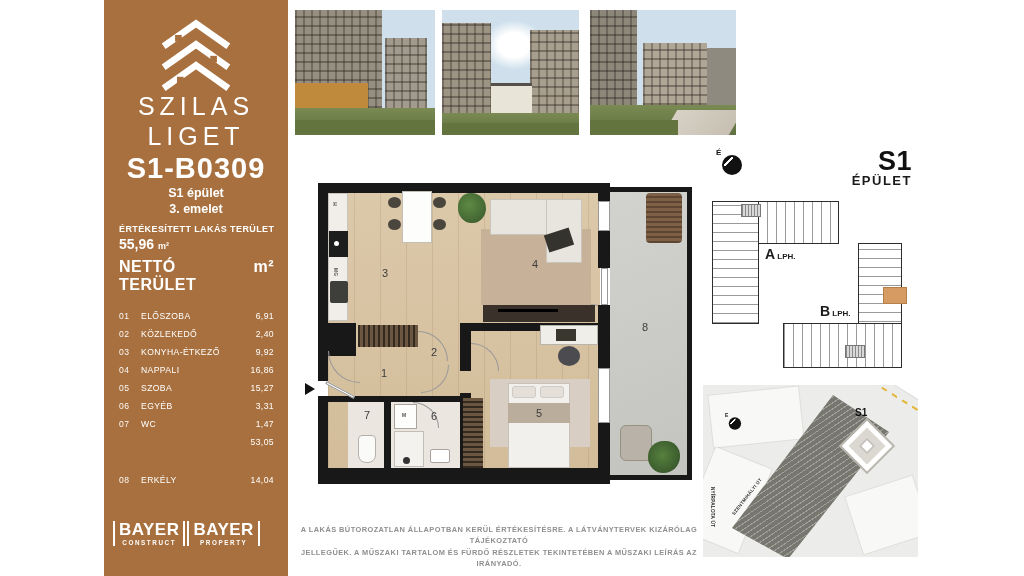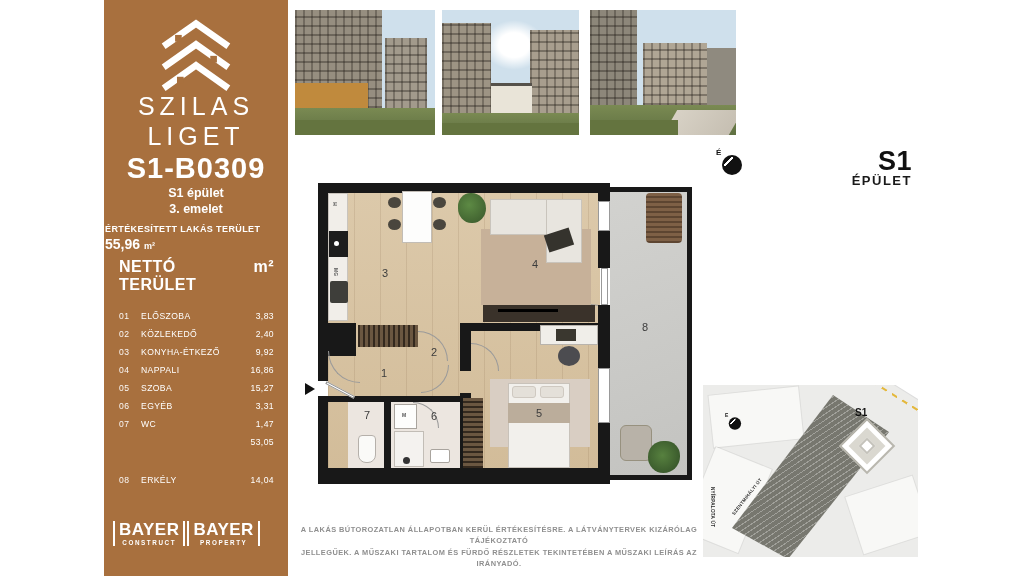--- a/index.html
+++ b/index.html
@@ -97,35 +97,35 @@
     </svg>
     <div class="abs" style="left:0;top:92px;width:184px;">
       <div class="brand-word">SZILAS</div>
       <div class="brand-word">LIGET</div>
     </div>
     <div class="unit-id abs" style="left:0;top:152px;width:184px;">S1-B0309</div>
     <div class="abs" style="left:0;top:186px;width:184px;">
       <div class="unit-sub">S1 épület</div>
       <div class="unit-sub">3. emelet</div>
     </div>
-    <div class="abs" style="left:1px;top:224px;width:156px;">
+    <div class="abs" style="left:15px;top:224px;width:156px;">
       <div class="area-label">ÉRTÉKESÍTETT LAKÁS TERÜLET</div>
       <div class="area-value"><span>55,96</span> <span class="u">m²</span></div>
     </div>
 
     <div class="abs" style="left:15px;top:258px;width:155px;">
       <div class="t-head">
         <span>NETTÓ TERÜLET</span>
         <span>m²</span>
       </div>
       <div style="height:9px;"></div>
       <div class="t-row">
           <span class="t-no">01</span>
           <span class="t-name">ELŐSZOBA</span>
-          <span class="t-area">3,83</span>
+          <span class="t-area">6,91</span>
         </div>
       <div class="t-row">
           <span class="t-no">02</span>
           <span class="t-name">KÖZLEKEDŐ</span>
           <span class="t-area">2,40</span>
         </div>
       <div class="t-row">
           <span class="t-no">03</span>
           <span class="t-name">KONYHA-ÉTKEZŐ</span>
           <span class="t-area">9,92</span>
@@ -293,20 +293,33 @@
   </div>
 
   <div class="compass" style="left:716px;top:148px;width:32px;height:32px;">
     <span class="n">É</span>
     <span class="dot"></span>
     <span class="needle"></span>
   </div>
   <div class="s1-big" style="left:872px;top:146px;width:40px;text-align:right;">S1</div>
   <div class="s1-sub" style="left:842px;top:173px;width:70px;text-align:right;">ÉPÜLET</div>
 
+  <div class="abs" style="left:703px;top:193px;width:215px;height:180px;">
+    <div class="wing h" style="left:9px;top:8px;width:127px;height:43px;"></div>
+    <div class="wing v" style="left:9px;top:8px;width:47px;height:123px;"></div>
+    <div class="stairs" style="left:38px;top:11px;width:20px;height:13px;"></div>
+    <div class="lph" style="left:62px;top:53px;"><b>A</b> <span>LPH.</span></div>
+
+    <div class="wing v" style="left:155px;top:50px;width:44px;height:125px;"></div>
+    <div class="wing h" style="left:80px;top:130px;width:119px;height:45px;"></div>
+    <div class="stairs" style="left:142px;top:152px;width:20px;height:13px;"></div>
+    <div class="lph" style="left:117px;top:110px;"><b>B</b> <span>LPH.</span></div>
+
+    <div class="abs" style="left:180px;top:94px;width:24px;height:17px;background:#D69A63;border:1px solid #b57f4c;"></div>
+  </div>
 
   <div class="map">
     <div class="map-block" style="left:8px;top:6px;width:90px;height:52px;transform:rotate(-6deg);"></div>
     <div class="map-block" style="left:-6px;top:70px;width:60px;height:90px;transform:rotate(22deg);"></div>
     <div class="map-block" style="left:150px;top:100px;width:70px;height:60px;transform:rotate(-18deg);"></div>
     <div class="abs" style="left:120px;top:-20px;width:130px;height:14px;background:#fff;transform:rotate(32deg);box-shadow:0 0 0 1px #ddd;"></div>
     <div class="abs" style="left:150px;top:18px;width:110px;height:2px;background:repeating-linear-gradient(90deg,#e4b83c 0 6px,transparent 6px 12px);transform:rotate(32deg);"></div>
     <div class="site"></div>
     <div class="abs" style="left:146px;top:43px;width:36px;height:36px;background:#dad8d0;border:5px solid #fff;outline:2px solid #b9b7ae;transform:rotate(45deg);">
       <div class="abs" style="left:7px;top:7px;width:12px;height:12px;background:#fff;border:2px solid #c4c2ba;"></div>

